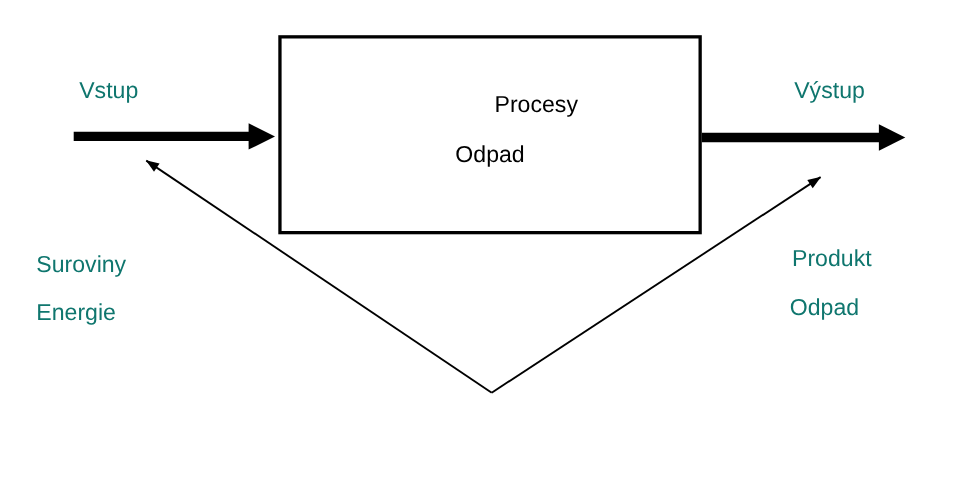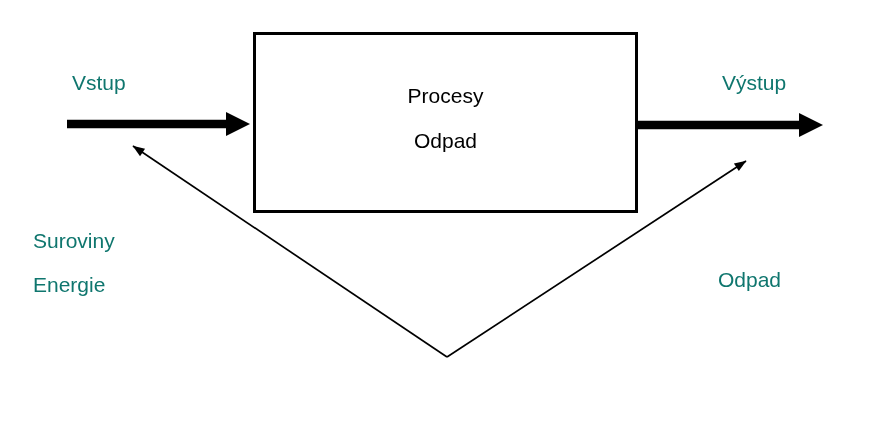--- a/index.html
+++ b/index.html
@@ -43,21 +43,21 @@
   }
   .box-line {
     position: absolute;
     left: 0;
     width: 100%;
     text-align: center;
     font-size: 21px;
     line-height: 23px;
     white-space: nowrap;
   }
-  .box-line-1 { top: 49px; }
+  .box-line-1 { top: 49px; padding-left: 42px; }
   .box-line-2 { top: 94px; }
 </style>
 </head>
 <body>
 
 <div class="stage">
 
   <svg class="arrows" width="873" height="439" viewBox="0 0 873 439" aria-hidden="true">
     <defs>
       <marker id="thin-arrowhead" markerUnits="userSpaceOnUse" markerWidth="14" markerHeight="11" refX="12.5" refY="5.5" orient="auto">
@@ -85,17 +85,18 @@
   </div>
 
   <div class="label" style="left:72px; top:71px">Vstup</div>
 
   <div class="label" style="left:722px; top:71px">Výstup</div>
 
   <div class="label" style="left:33px; top:229px">Suroviny</div>
 
   <div class="label" style="left:33px; top:273px">Energie</div>
 
+  <div class="label" style="left:720px; top:224px">Produkt</div>
 
   <div class="label" style="left:718px; top:268px">Odpad</div>
 
 
 </div>
 
 </body></html>

